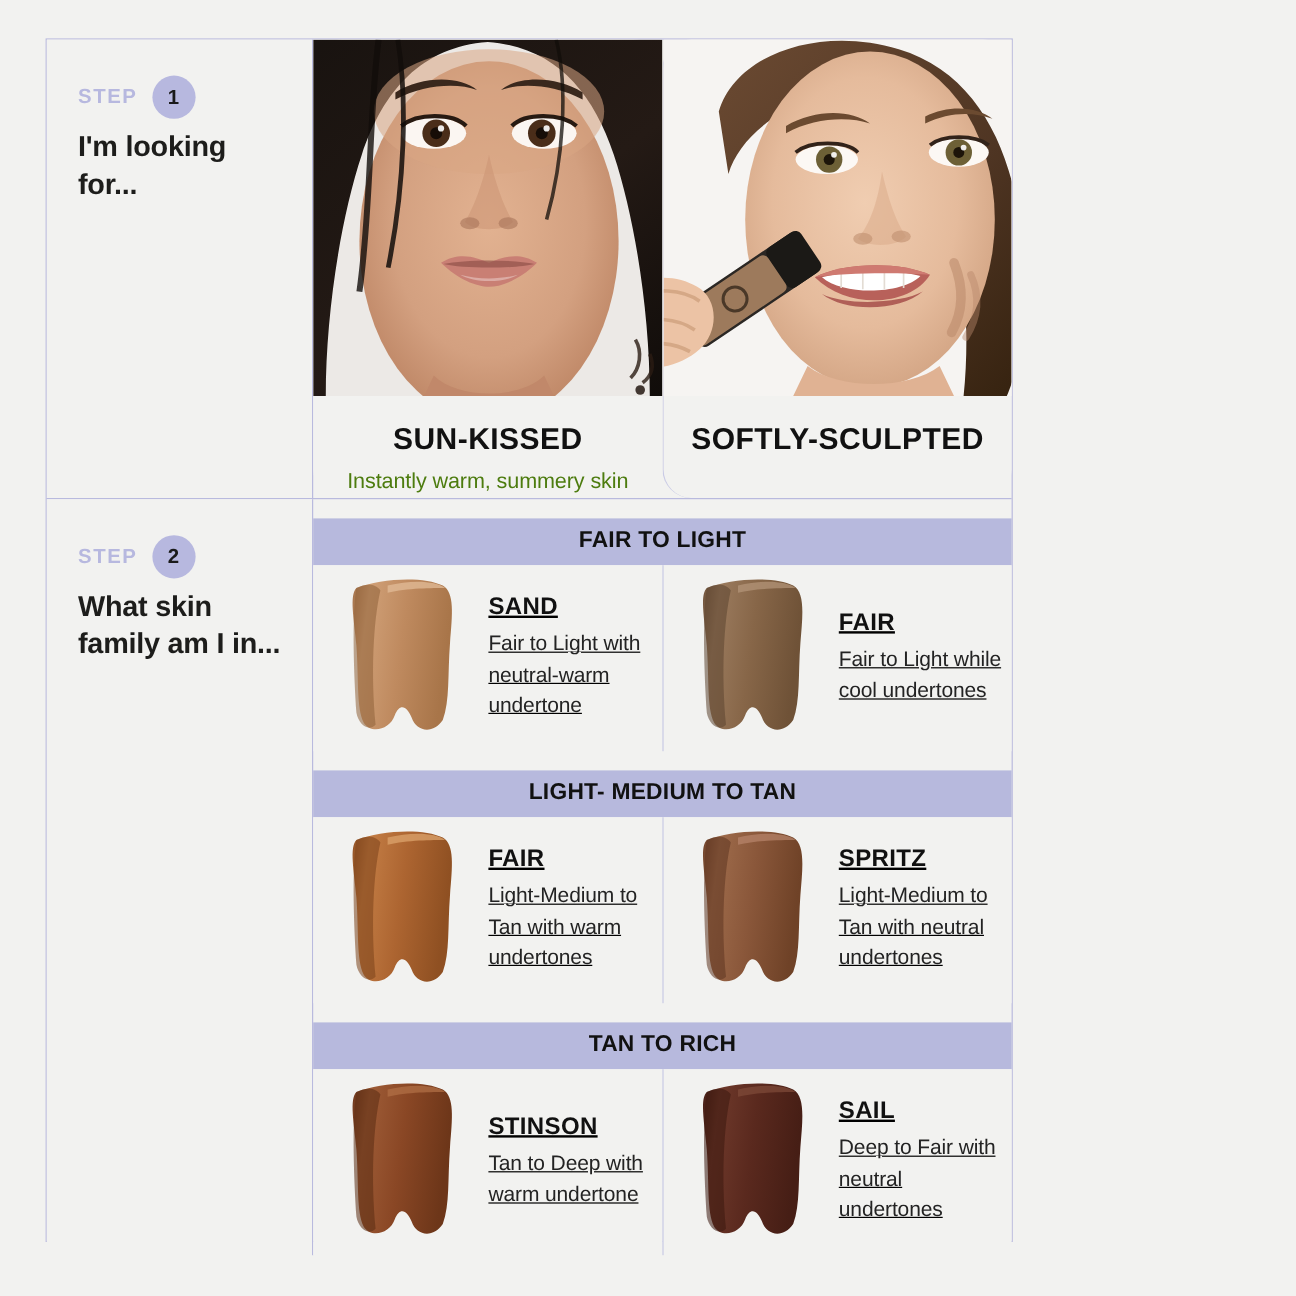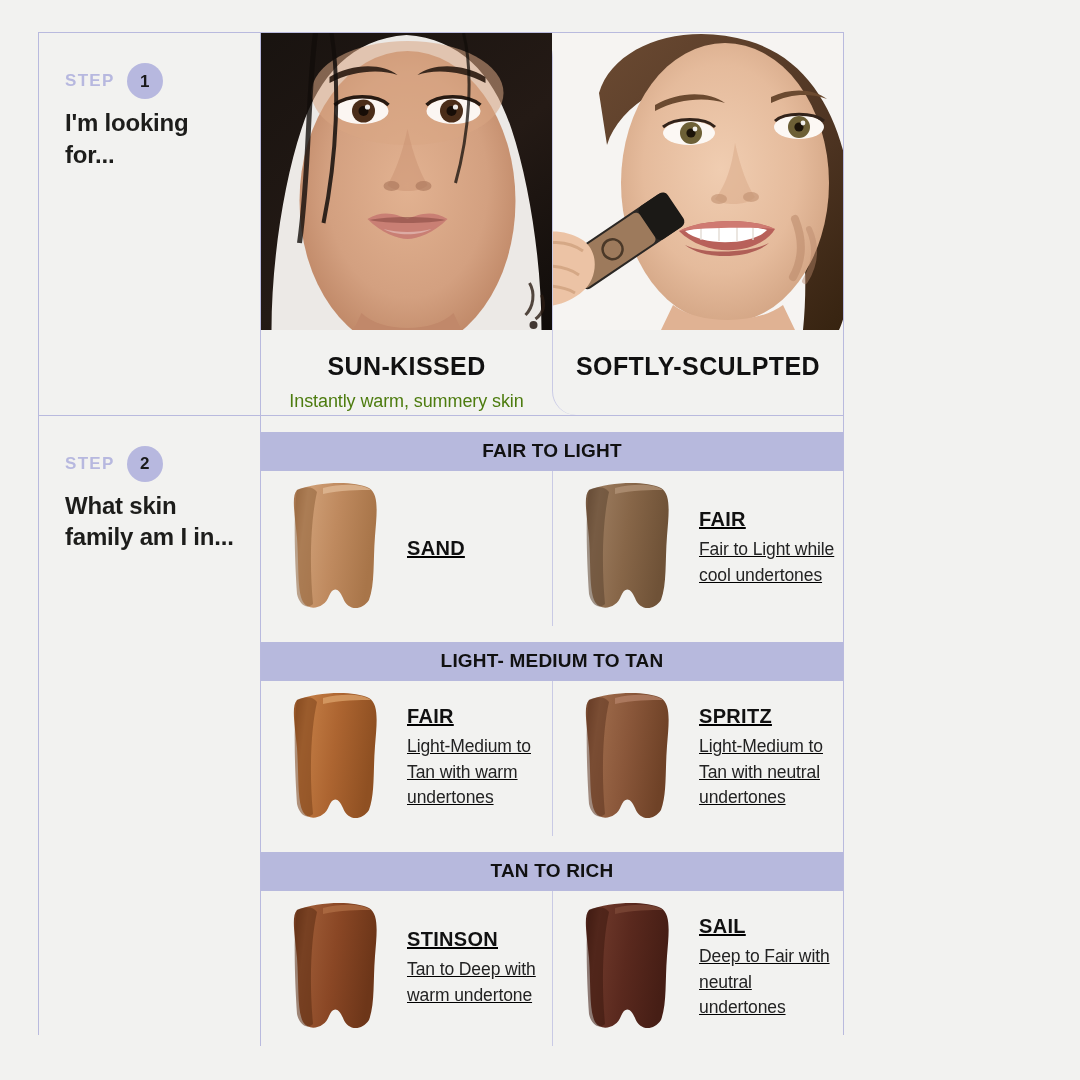--- a/index.html
+++ b/index.html
@@ -347,20 +347,21 @@
                     <stop offset="100%" stop-color="#a87549"></stop>
                   </linearGradient>
                 </defs>
                 <path d="M14,12 C34,4 70,2 86,10 C96,16 94,34 92,58 C90,84 92,106 86,122 C78,134 64,132 60,120 C56,110 50,108 46,118 C42,130 26,134 20,124 C14,112 16,88 14,60 C12,38 8,18 14,12 Z" fill="url(#gSand)"></path>
                 <path d="M14,12 C22,8 30,8 34,14 C28,40 26,84 30,126 C24,132 16,126 14,116 C12,86 10,36 14,12 Z" fill="#8e6039" opacity="0.55"></path>
                 <path d="M40,10 C60,5 80,6 88,12 C78,12 56,12 40,16 Z" fill="#e0b995" opacity="0.8"></path>
               </svg>
             </div>
             <div class="shade-text">
               <div class="shade-name">SAND</div>
+              <div class="shade-desc">Fair to Light with neutral-warm undertone</div>
             </div>
           </div>
           <div class="shade-cell">
             <div class="swatch">
               <svg viewBox="0 0 110 140">
                 <defs>
                   <linearGradient id="gSalt" x1="0" y1="0" x2="1" y2="0.2">
                     <stop offset="0%" stop-color="#6d5039"></stop>
                     <stop offset="18%" stop-color="#9a7a5d"></stop>
                     <stop offset="55%" stop-color="#876648"></stop>

